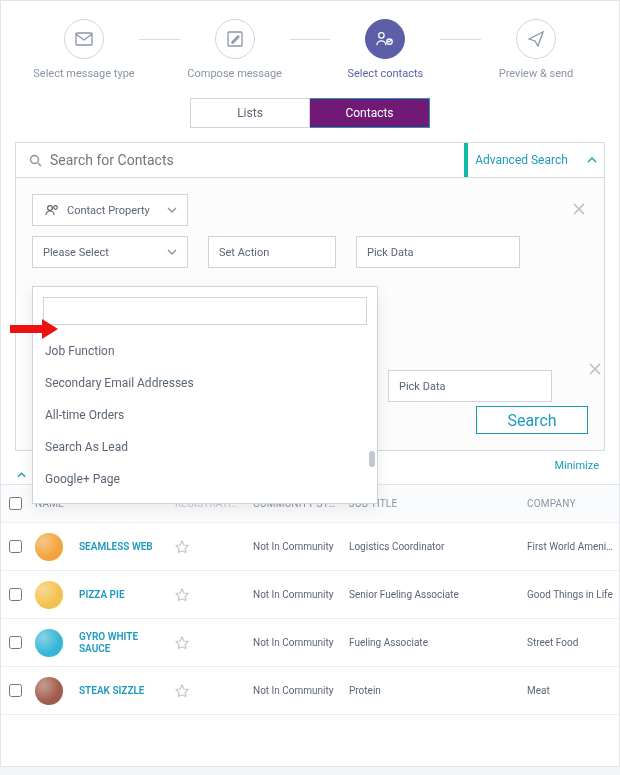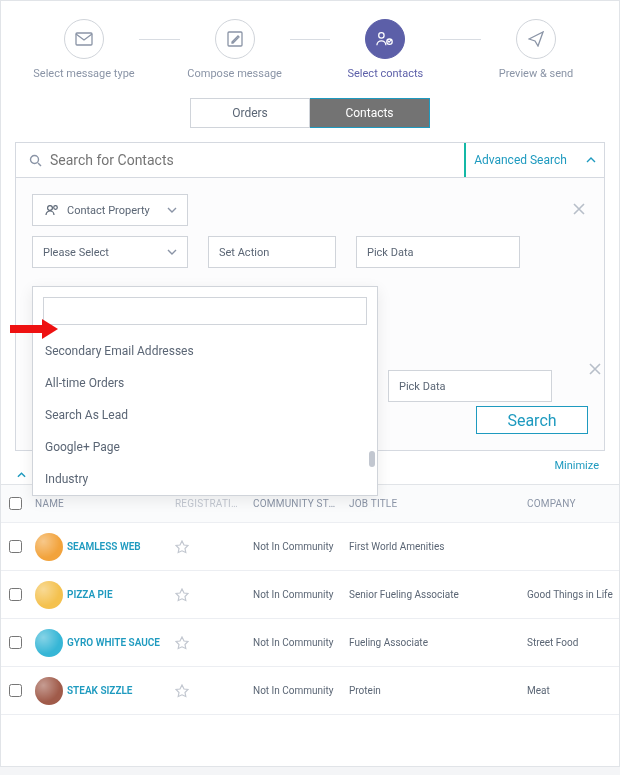--- a/index.html
+++ b/index.html
@@ -10,26 +10,26 @@
 .step{display:flex;flex-direction:column;align-items:center;gap:8px;position:relative;flex:0 0 auto;width:110px}
 .step-circle{width:40px;height:40px;border:1px solid #d0d4da;border-radius:50%;display:flex;align-items:center;justify-content:center;color:#8a94a6;background:#fff}
 .step.active .step-circle{background:#5c5fa8;border-color:#5c5fa8;color:#fff}
 .step-label{font-size:11px;color:#8a94a6}
 .step.active .step-label{color:#5c5fa8}
 .connector{flex:1;height:1px;background:#d8dce2;margin-top:20px}
 
 .tabs{display:flex;justify-content:center;margin:8px 0 14px}
 .tab{width:120px;height:30px;border:1px solid #d0d4da;display:flex;align-items:center;justify-content:center;font-size:12px;color:#5b6675;cursor:pointer}
 .tab+.tab{border-left:none}
-.tab.active{background:#737373;border-color:#1e9abf;color:#fff}
+.tab.active{background:#701a75;border-color:#1e9abf;color:#fff}
 
 .search-row{display:flex;margin:0 14px;border:1px solid #d5d9e0}
 .search-box{flex:1;display:flex;align-items:center;height:34px;padding:0 10px;color:#8a94a6}
 .search-box input{border:none;outline:none;flex:1;font-size:14px;margin-left:6px;color:#5b6675;background:transparent}
-.adv{width:140px;border-left:2px solid #14b8a6;display:flex;align-items:center;justify-content:center;font-size:12px;color:#1e9abf;cursor:pointer;gap:19px}
+.adv{width:140px;border-left:4px solid #14b8a6;display:flex;align-items:center;justify-content:center;font-size:12px;color:#1e9abf;cursor:pointer;gap:19px}
 
 .criteria{margin:0 14px;border:1px solid #d5d9e0;border-top:none;background:#fcfcfd;padding:16px;position:relative}
 .crit-block{border:0;margin-bottom:8px;position:relative}
 .sel{height:32px;border:1px solid #d0d4da;background:#fff;font-size:11px;color:#5b6675;display:flex;align-items:center;padding:0 10px;cursor:pointer;position:relative}
 .sel .chev{margin-left:auto;color:#8a94a6}
 .prop-row{display:flex;gap:0;align-items:flex-end}
 .prop{width:156px}
 .field-row{display:flex;align-items:flex-start;margin-top:6px}
 .field-row .sel{flex:0 0 auto}
 .field-row .please{width:156px}
@@ -58,21 +58,21 @@
 
 .minimize{text-align:right;padding:8px 16px 6px;font-size:11px;color:#1e9abf;cursor:pointer}
 
 .table{border-top:1px solid #e1e4e8}
 .thead,.trow{display:flex;align-items:center;border-bottom:1px solid #eceef2;font-size:10px}
 .thead{height:38px;background:#fafbfc;color:#8a94a6;text-transform:uppercase;letter-spacing:.02em}
 .trow{height:48px;color:#5b6675}
 .cell{padding:0 6px;overflow:hidden;white-space:nowrap;text-overflow:ellipsis}
 .c-chk{width:28px;display:flex;justify-content:center}
 .c-chk input{width:13px;height:13px}
-.c-name{width:140px;display:flex;align-items:center;gap:4px}
+.c-name{width:140px;display:flex;align-items:center;gap:16px}
 .c-reg{width:78px;color:#c2c7d0}
 .c-comm{width:96px}
 .c-job{width:178px}
 .c-comp{flex:1}
 .avatar{width:28px;height:28px;border-radius:50%;flex:0 0 auto}
 .name-link{color:#1e9abf;font-size:10px;font-weight:600;line-height:1.2;max-width:100px;white-space:normal}
 
 .ico{width:18px;height:18px;display:inline-flex;align-items:center;justify-content:center}
 svg{display:block}
 </style>
@@ -126,21 +126,21 @@
             <svg width="16" height="16" viewBox="0 0 16 16" fill="none" stroke="currentColor" stroke-width="1.3">
               <path d="M1 8l14-7-5 14-3-5-6-2z"></path>
             </svg>
           </span>
         </div>
       <div class="step-label">Preview &amp; send</div>
     </div>
   </div>
 
   <div class="tabs">
-    <div class="tab">Orders</div>
+    <div class="tab">Lists</div>
     <div class="tab active">Contacts</div>
   </div>
 
   <div class="search-row">
     <div class="search-box">
       <span class="ico">
           <svg width="13" height="13" viewBox="0 0 13 13" fill="none" stroke="currentColor" stroke-width="1.4">
             <circle cx="5.5" cy="5.5" r="4"></circle>
             <path d="M9 9l3 3"></path>
           </svg>
@@ -207,20 +207,21 @@
       <svg width="14" height="14" viewBox="0 0 14 14" stroke="currentColor" stroke-width="1.6">
           <path d="M2 2l10 10M12 2L2 12"></path>
         </svg>
     </div>
 
     <div class="dropdown">
       <div class="dd-search">
         <input style="">
       </div>
       <div class="dd-scroll">
+        <div class="opt">Job Function</div>
         <div class="opt">Secondary Email Addresses</div>
         <div class="opt">All-time Orders</div>
         <div class="opt">Search As Lead</div>
         <div class="opt">Google+ Page</div>
         <div class="opt">Industry</div>
       </div>
       <div class="dd-scrollthumb"></div>
     </div>
 
     <div class="add-row">
@@ -259,20 +260,21 @@
             <input type="checkbox" style="">
           </div>
           <div class="cell c-name">
             <div class="avatar" style="background:#f2a33c;background-image:radial-gradient(circle at 30% 30%,rgba(255,255,255,.4),transparent 60%)"></div>
             <div class="name-link">SEAMLESS WEB</div>
           </div>
           <div class="cell c-reg"><span><svg width="14" height="14" viewBox="0 0 14 14" fill="none" stroke="currentColor" stroke-width="1.2">
                 <path d="M7 1l2 4 4 .5-3 3 .8 4L7 10.8 3.2 12.5 4 8.5 1 5.5 5 5z"></path>
               </svg></span></div>
           <div class="cell c-comm">Not In Community</div>
+          <div class="cell c-job">Logistics Coordinator</div>
           <div class="cell c-comp">First World Amenities</div>
         </div>
         <div class="trow">
           <div class="cell c-chk">
             <input type="checkbox" style="">
           </div>
           <div class="cell c-name">
             <div class="avatar" style="background:#f4c14e;background-image:radial-gradient(circle at 30% 30%,rgba(255,255,255,.4),transparent 60%)"></div>
             <div class="name-link">PIZZA PIE</div>
           </div>

